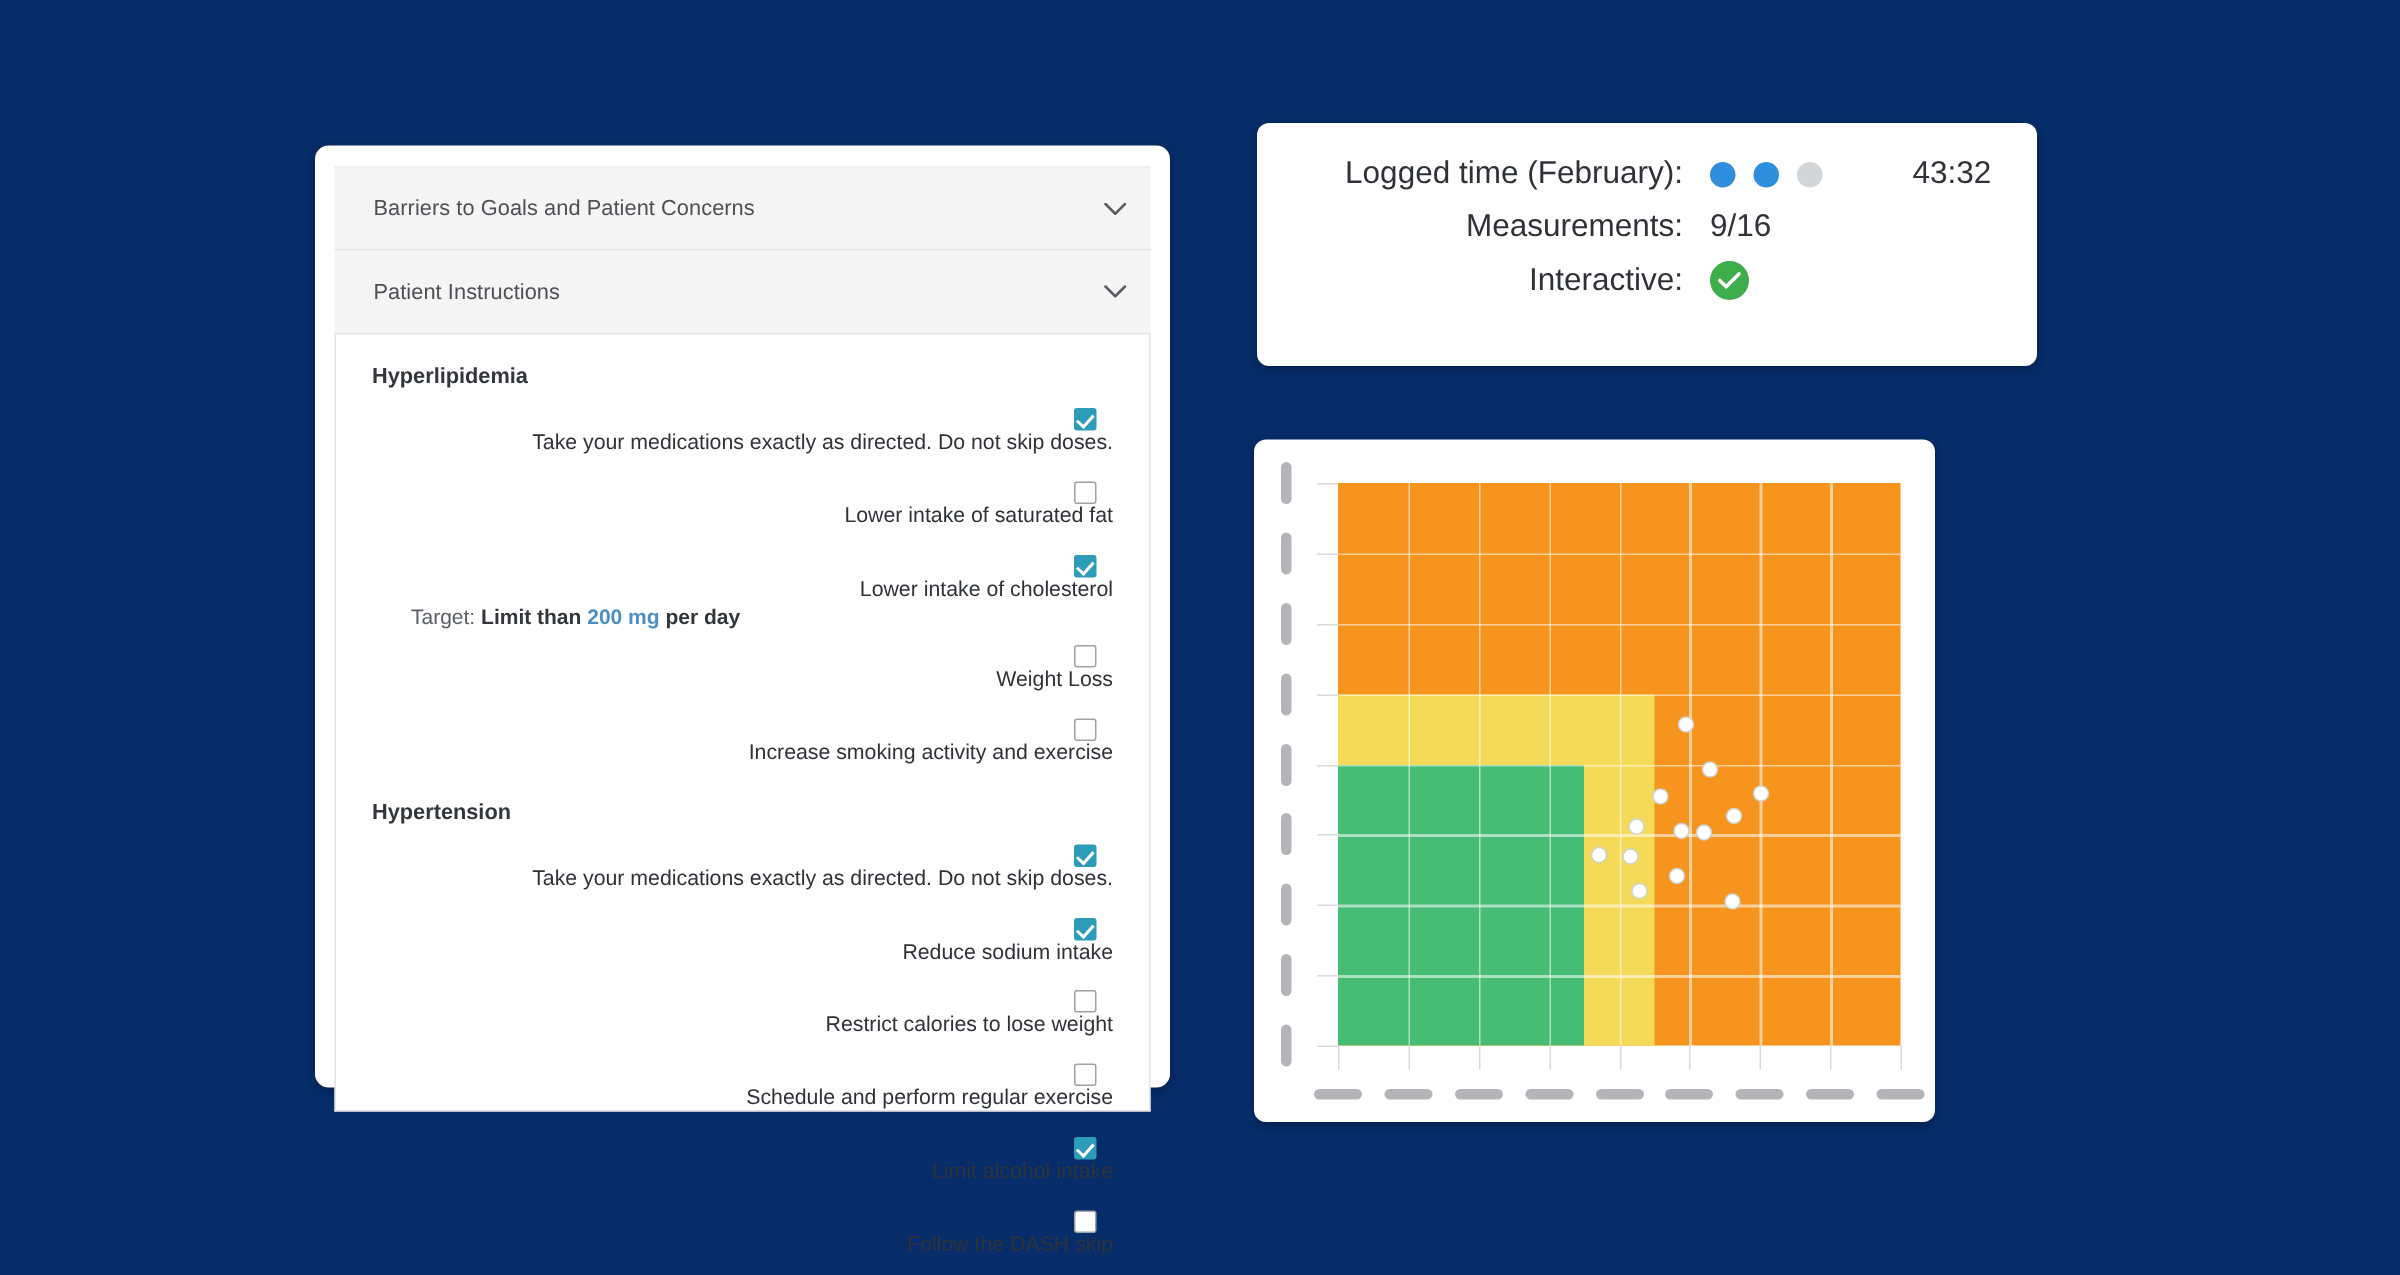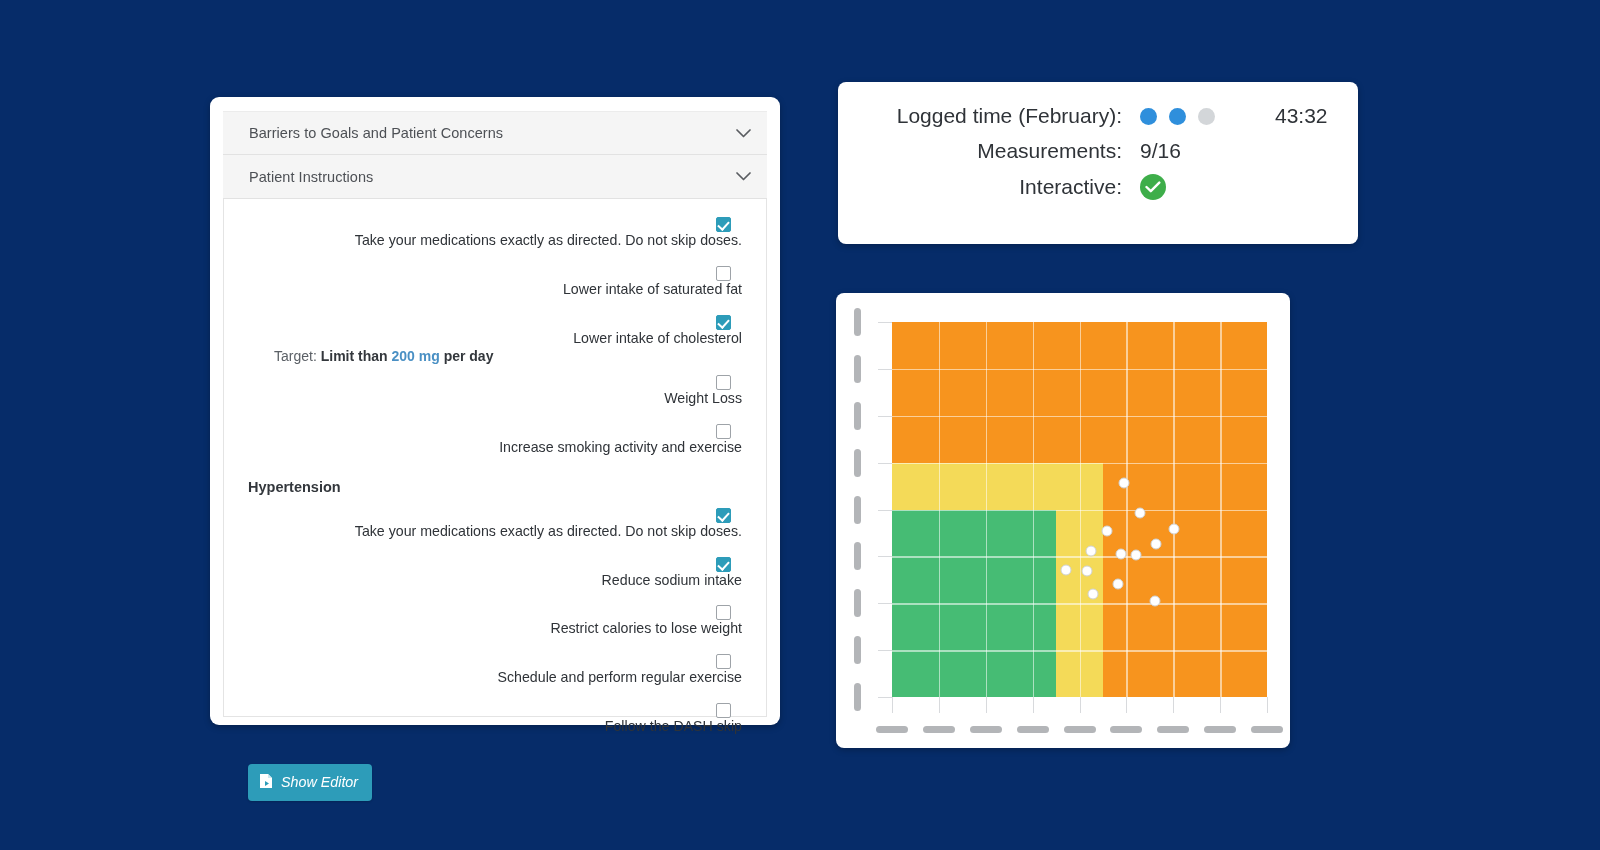--- a/index.html
+++ b/index.html
@@ -16,21 +16,21 @@
   
   #left-card {
     position: absolute; left: 210px; top: 97px;
     width: 570px; height: 628px;
     background: #ffffff;
     border-radius: 9px;
     box-shadow: 0 2px 6px rgba(0,0,0,0.28);
     padding: 14px 13px 13px 13px;
   }
   .accordion-header {
-    height: 44px;
+    height: 56px;
     background: #f5f5f5;
     border-bottom: 1px solid #e2e2e2;
     display: flex; align-items: center;
     padding: 0 16px 0 26px;
     cursor: pointer;
   }
   .accordion-header:first-child { border-top: 1px solid #ececec; }
   .accordion-title {
     font-size: 14.5px; color: #4d5055; flex: 1;
     letter-spacing: 0.05px;
@@ -181,20 +181,21 @@
     <span class="chevron">
       <svg width="15" height="9" viewBox="0 0 15 9">
           <path d="M1 1 L7.5 7.5 L14 1" stroke="#5a5d61" stroke-width="1.7" fill="none" stroke-linecap="round" stroke-linejoin="round"></path>
         </svg>
     </span>
   </div>
 
   <div class="instructions-panel">
 
     
+    <div class="group-title">Hyperlipidemia</div>
 
     <div class="check-row">
       <span class="cbox on"></span>
       <span class="check-label">Take your medications exactly as directed. Do not skip doses.</span>
     </div>
 
     <div class="check-row">
       <span class="cbox off"></span>
       <span class="check-label">Lower intake of saturated fat</span>
     </div>
@@ -231,20 +232,24 @@
       <span class="cbox on"></span>
       <span class="check-label">Reduce sodium intake</span>
     </div>
     <div class="check-row">
       <span class="cbox off"></span>
       <span class="check-label">Restrict calories to lose weight</span>
     </div>
     <div class="check-row">
       <span class="cbox off"></span>
       <span class="check-label">Schedule and perform regular exercise</span>
+    </div>
+    <div class="check-row">
+      <span class="cbox on"></span>
+      <span class="check-label">Limit alcohol intake</span>
     </div>
     <div class="check-row">
       <span class="cbox off"></span>
       <span class="check-label">Follow the DASH skip</span>
     </div>
 
     <button class="show-editor-btn">
       <span class="doc-icon">
         <svg width="15" height="16" viewBox="0 0 15 16">
           <path d="M1 1 H9 L13 5 V15 H1 Z" fill="#ffffff"></path>

